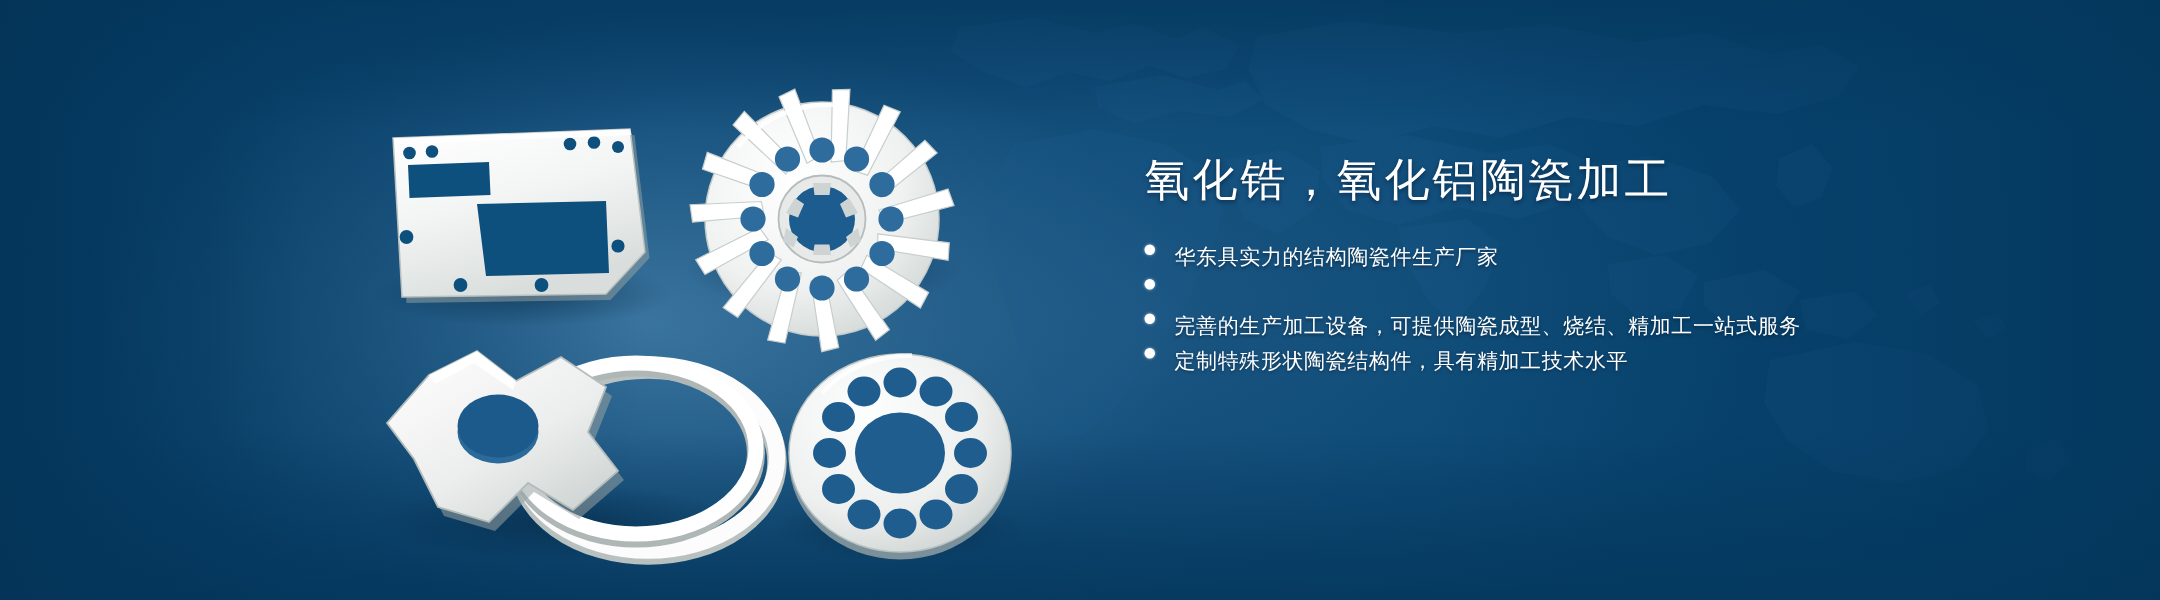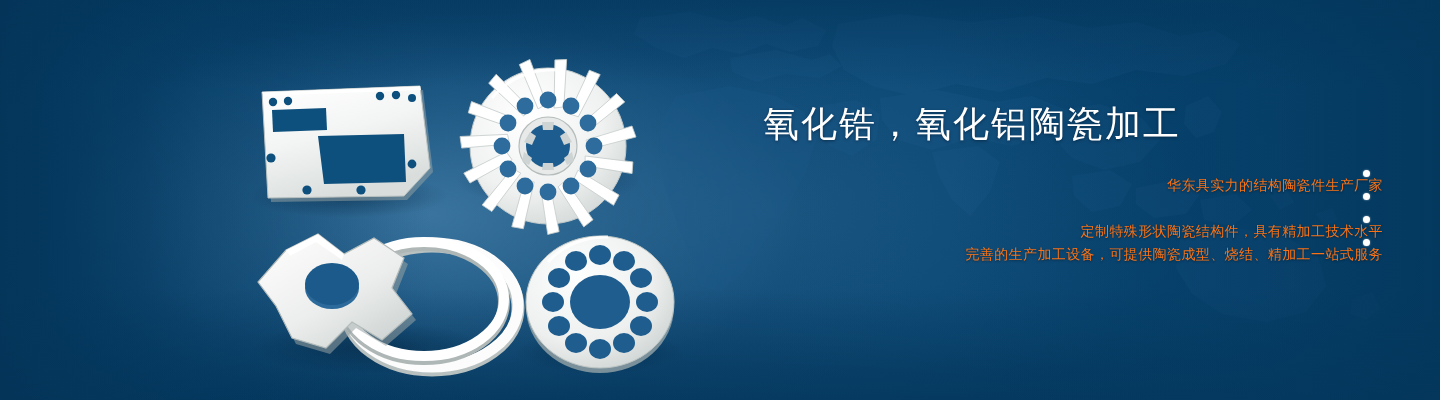--- a/index.html
+++ b/index.html
@@ -40,33 +40,32 @@
     position:absolute;top:0;right:0;width:860px;height:330px;
     opacity:0.30;
   }
   
   .parts{position:absolute;left:0;top:0;width:760px;height:400px;}
   
   .textcol{
     position:absolute;left:763px;top:104px;width:620px;
   }
   .headline{
-    font-size:36px;line-height:1.1;color:#ffffff;
+    font-size:30px;line-height:1.1;color:#ffffff;
     letter-spacing:2px;font-weight:400;
     text-shadow:0 1px 3px rgba(0,20,40,0.55);
     white-space:nowrap;
   }
   .bullets{margin:0;padding:0;list-style:none;margin-top:26px;}
   .bullet{
-    display:flex;align-items:flex-end;
+    display:flex;align-items:flex-start;
     height:23px;
-    color:#f97316;font-size:14px;letter-spacing:0.4px;
+    color:#ffffff;font-size:14px;letter-spacing:0.4px;
     text-shadow:0 1px 2px rgba(0,18,36,0.5);
     white-space:nowrap;
-    flex-direction:column;
   }
   .dot{
     width:7px;height:7px;border-radius:50%;
     background:#ffffff;flex:0 0 auto;margin-right:13px;
     box-shadow:0 0 2px rgba(255,255,255,0.6);
   }
 </style>
 </head>
 <body>
 
@@ -296,22 +295,22 @@
     <ul class="bullets">
       <li class="bullet">
         <span class="dot"></span>
         <span>华东具实力的结构陶瓷件生产厂家</span>
       </li>
       <li class="bullet">
         <span class="dot"></span>
       </li>
       <li class="bullet">
         <span class="dot"></span>
-        <span>定制特殊形状陶瓷结构件，具有精加工技术水平</span>
+        <span>完善的生产加工设备，可提供陶瓷成型、烧结、精加工一站式服务</span>
       </li>
       <li class="bullet">
         <span class="dot"></span>
-        <span>完善的生产加工设备，可提供陶瓷成型、烧结、精加工一站式服务</span>
+        <span>定制特殊形状陶瓷结构件，具有精加工技术水平</span>
       </li>
     </ul>
   </div>
 
 </div>
 
 </body></html>

